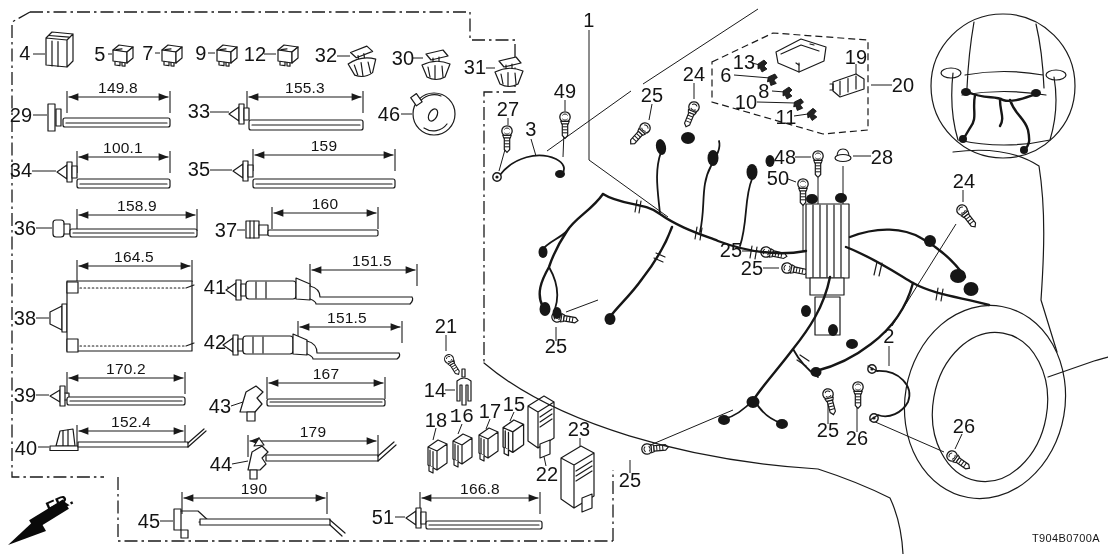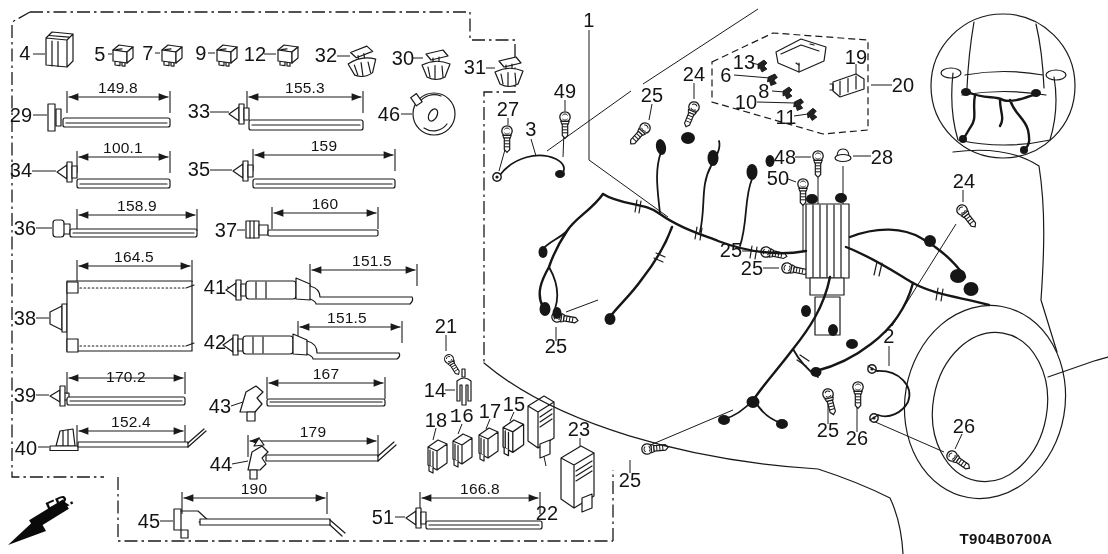--- a/index.html
+++ b/index.html
@@ -5,22 +5,22 @@
   html,body{margin:0;padding:0;background:#fff;}
   .stage{position:relative;width:1108px;height:554px;background:#fff;overflow:hidden;
          font-family:"Liberation Sans", "DejaVu Sans", sans-serif;}
   .stage svg{position:absolute;left:0;top:0;}
   #labels-layer{position:absolute;left:0;top:0;width:100%;height:100%;pointer-events:none;}
   .callout{position:absolute;transform:translate(-50%,-50%);font-size:20px;color:#141414;
            white-space:nowrap;letter-spacing:.2px;}
   .meas{font-size:15.5px;}
   .fr-label{position:absolute;left:46px;top:494px;transform:rotate(-24deg);
             font-size:17px;font-weight:800;color:#0a0a0a;}
-  .part-code{position:absolute;left:1006px;top:538px;transform:translate(-50%,-50%);
-             font-size:15px;font-weight:700;color:#141414;letter-spacing:.4px;}
+  .part-code{position:absolute;left:1066px;top:538px;transform:translate(-50%,-50%);
+             font-size:11px;font-weight:400;color:#141414;letter-spacing:.4px;}
   .ln{fill:none;stroke:#1a1a1a;stroke-width:1.2;stroke-linecap:round;stroke-linejoin:round}
   .w{fill:#fff;stroke:#1a1a1a;stroke-width:1.2;stroke-linejoin:round}
   .bk{fill:#161616;stroke:none}
   .thick{fill:none;stroke:#161616;stroke-width:2.4;stroke-linecap:round}
   .mid{fill:none;stroke:#161616;stroke-width:1.8;stroke-linecap:round}
   .thin{fill:none;stroke:#1a1a1a;stroke-width:1}
   .dd{fill:none;stroke:#1a1a1a;stroke-width:1.3;stroke-dasharray:13 4 2.5 4}
   .dsh{fill:none;stroke:#1a1a1a;stroke-width:1.2;stroke-dasharray:7 4}
   .dim{stroke:#1a1a1a;stroke-width:1.1;fill:none}
 </style>
@@ -440,21 +440,21 @@
       <span class="callout" style="left: 26px; top: 448px;">40</span>
       <span class="callout" style="left: 221px; top: 464px;">44</span>
       <span class="callout" style="left: 149px; top: 521px;">45</span>
       <span class="callout" style="left: 383px; top: 517px;">51</span>
       <span class="callout" style="left: 446px; top: 326px;">21</span>
       <span class="callout" style="left: 435px; top: 390px;">14</span>
       <span class="callout" style="left: 436px; top: 420px;">18</span>
       <span class="callout" style="left: 462px; top: 416px; font-family: Liberation Mono, monospace;">16</span>
       <span class="callout" style="left: 490px; top: 411px;">17</span>
       <span class="callout" style="left: 514px; top: 404px;">15</span>
-      <span class="callout" style="left: 547px; top: 474px; margin-top: 39px;">22</span>
+      <span class="callout" style="left: 547px; top: 474px;">22</span>
       <span class="callout" style="left: 579px; top: 429px;">23</span>
       <span class="callout" style="left: 589px; top: 20px;">1</span>
       <span class="callout" style="left: 508px; top: 109px;">27</span>
       <span class="callout" style="left: 565px; top: 91px;">49</span>
       <span class="callout" style="left: 531px; top: 129px;">3</span>
       <span class="callout" style="left: 652px; top: 95px;">25</span>
       <span class="callout" style="left: 694px; top: 74px;">24</span>
       <span class="callout" style="left: 744px; top: 62px;">13</span>
       <span class="callout" style="left: 726px; top: 75px;">6</span>
       <span class="callout" style="left: 764px; top: 91px;">8</span>
@@ -476,21 +476,21 @@
       <span class="callout" style="left: 630px; top: 480px;">25</span>
       <span class="callout meas" style="left: 118px; top: 88px; text-align: right;">149.8</span>
       <span class="callout meas" style="left: 305px; top: 88px;">155.3</span>
       <span class="callout meas" style="left: 123px; top: 148px;">100.1</span>
       <span class="callout meas" style="left: 324px; top: 146px;">159</span>
       <span class="callout meas" style="left: 137px; top: 206px;">158.9</span>
       <span class="callout meas" style="left: 325px; top: 204px;">160</span>
       <span class="callout meas" style="left: 134px; top: 257px;">164.5</span>
       <span class="callout meas" style="left: 372px; top: 261px;">151.5</span>
       <span class="callout meas" style="left: 347px; top: 318px;">151.5</span>
-      <span class="callout meas" style="left: 126px; top: 369px; margin-top: 8px;">170.2</span>
+      <span class="callout meas" style="left: 126px; top: 369px;">170.2</span>
       <span class="callout meas" style="left: 326px; top: 374px;">167</span>
       <span class="callout meas" style="left: 131px; top: 422px; text-align: center;">152.4</span>
       <span class="callout meas" style="left: 313px; top: 432px;">179</span>
       <span class="callout meas" style="left: 254px; top: 489px;">190</span>
       <span class="callout meas" style="left: 480px; top: 489px;">166.8</span>
     </div>
 
 <span class="fr-label">FR.</span>
 <span class="part-code">T904B0700A</span>
 

